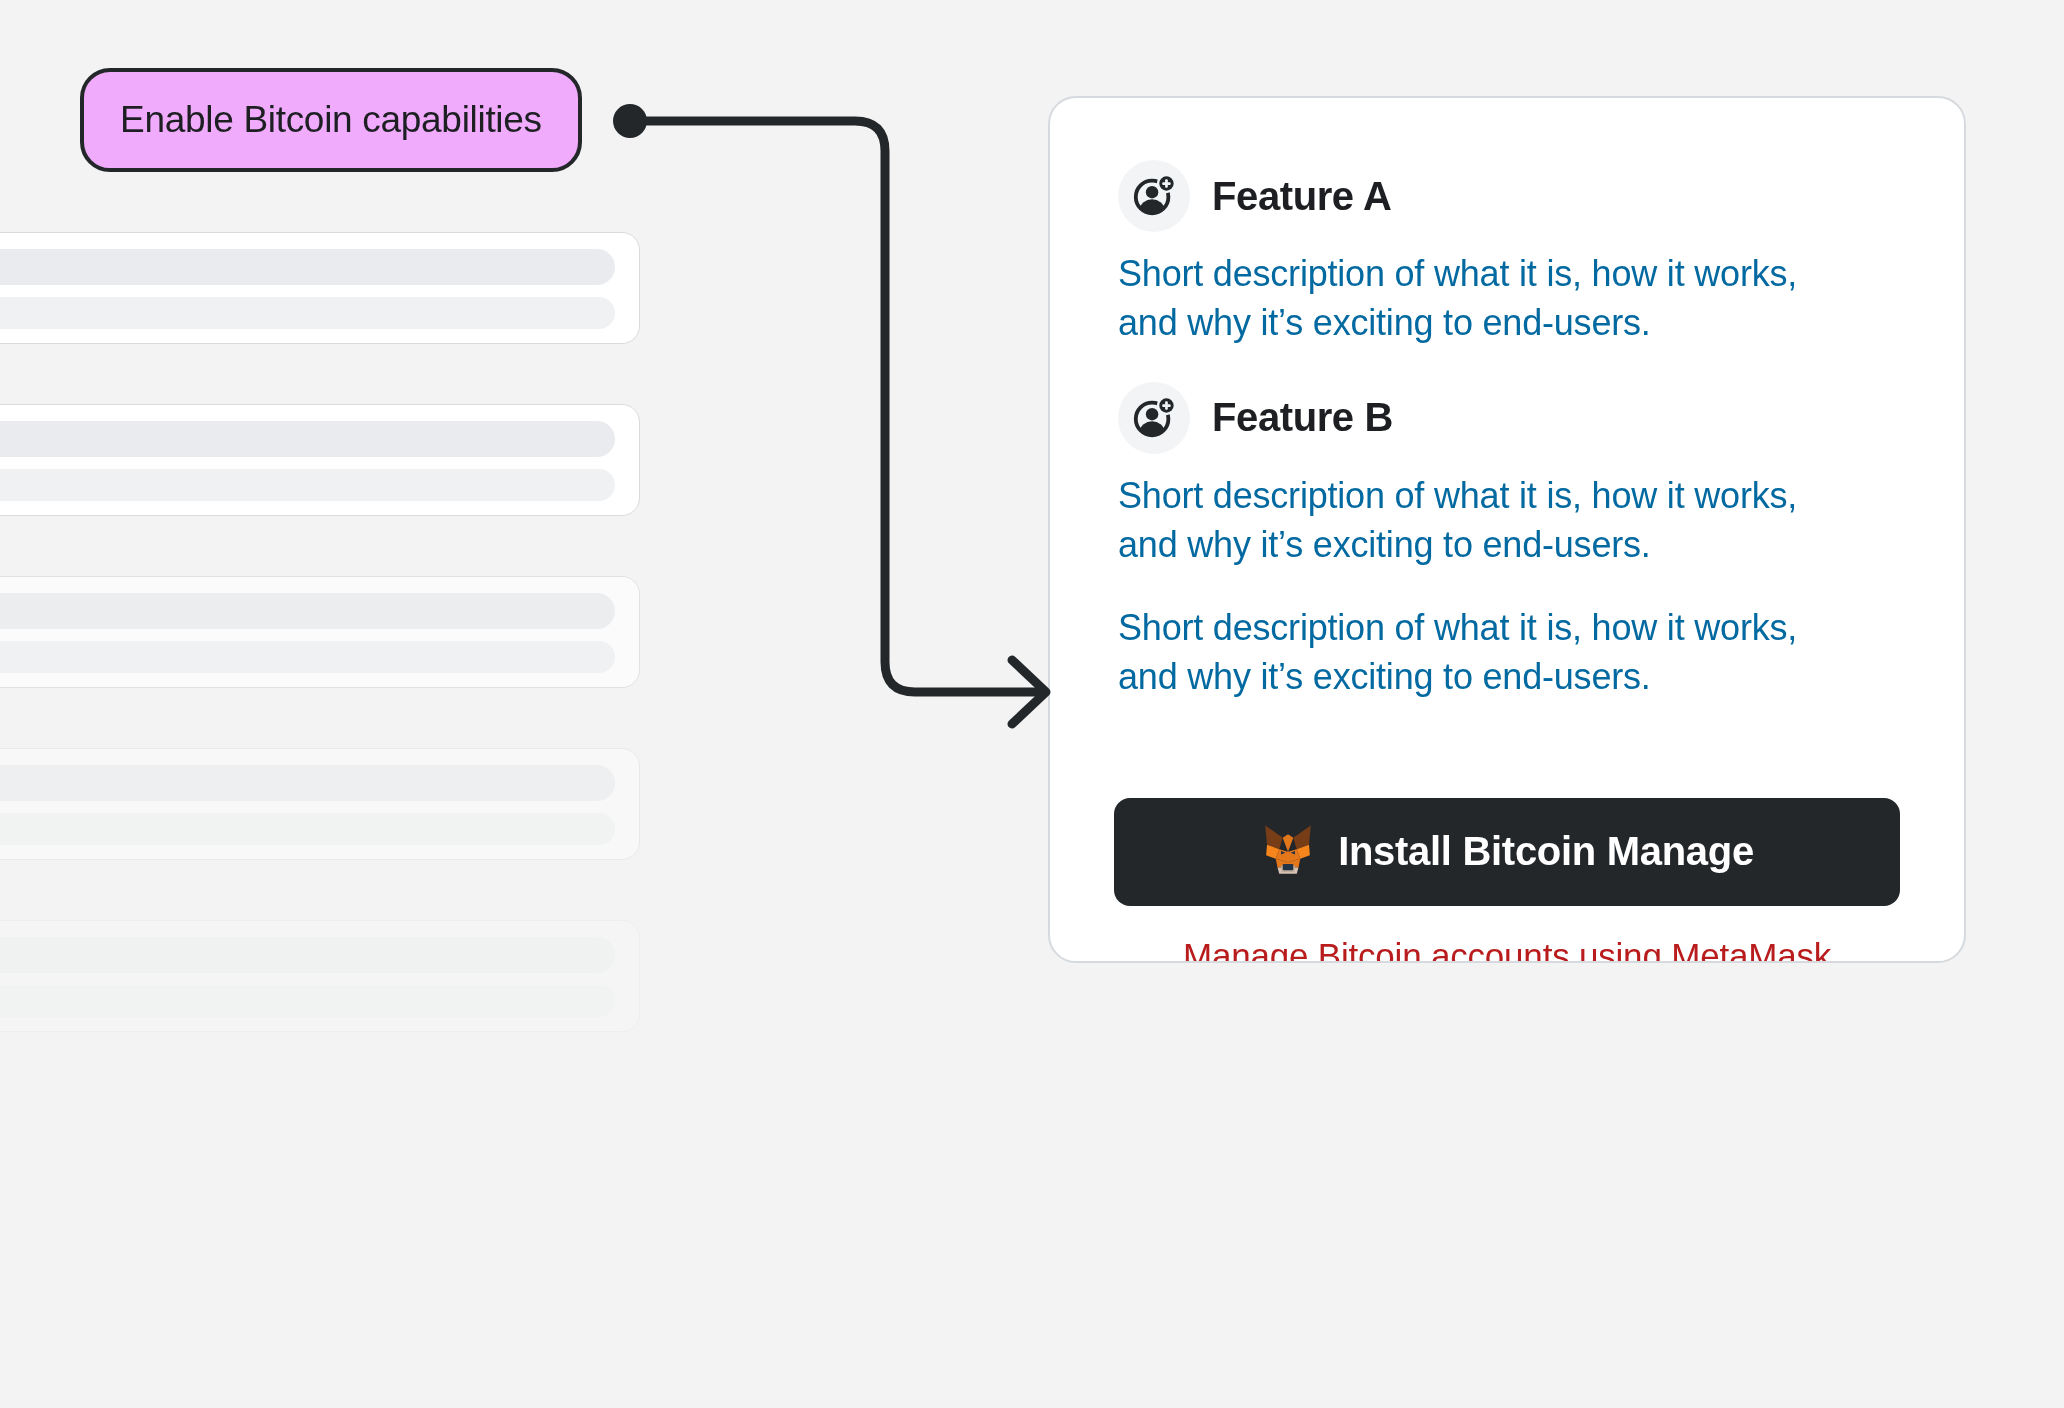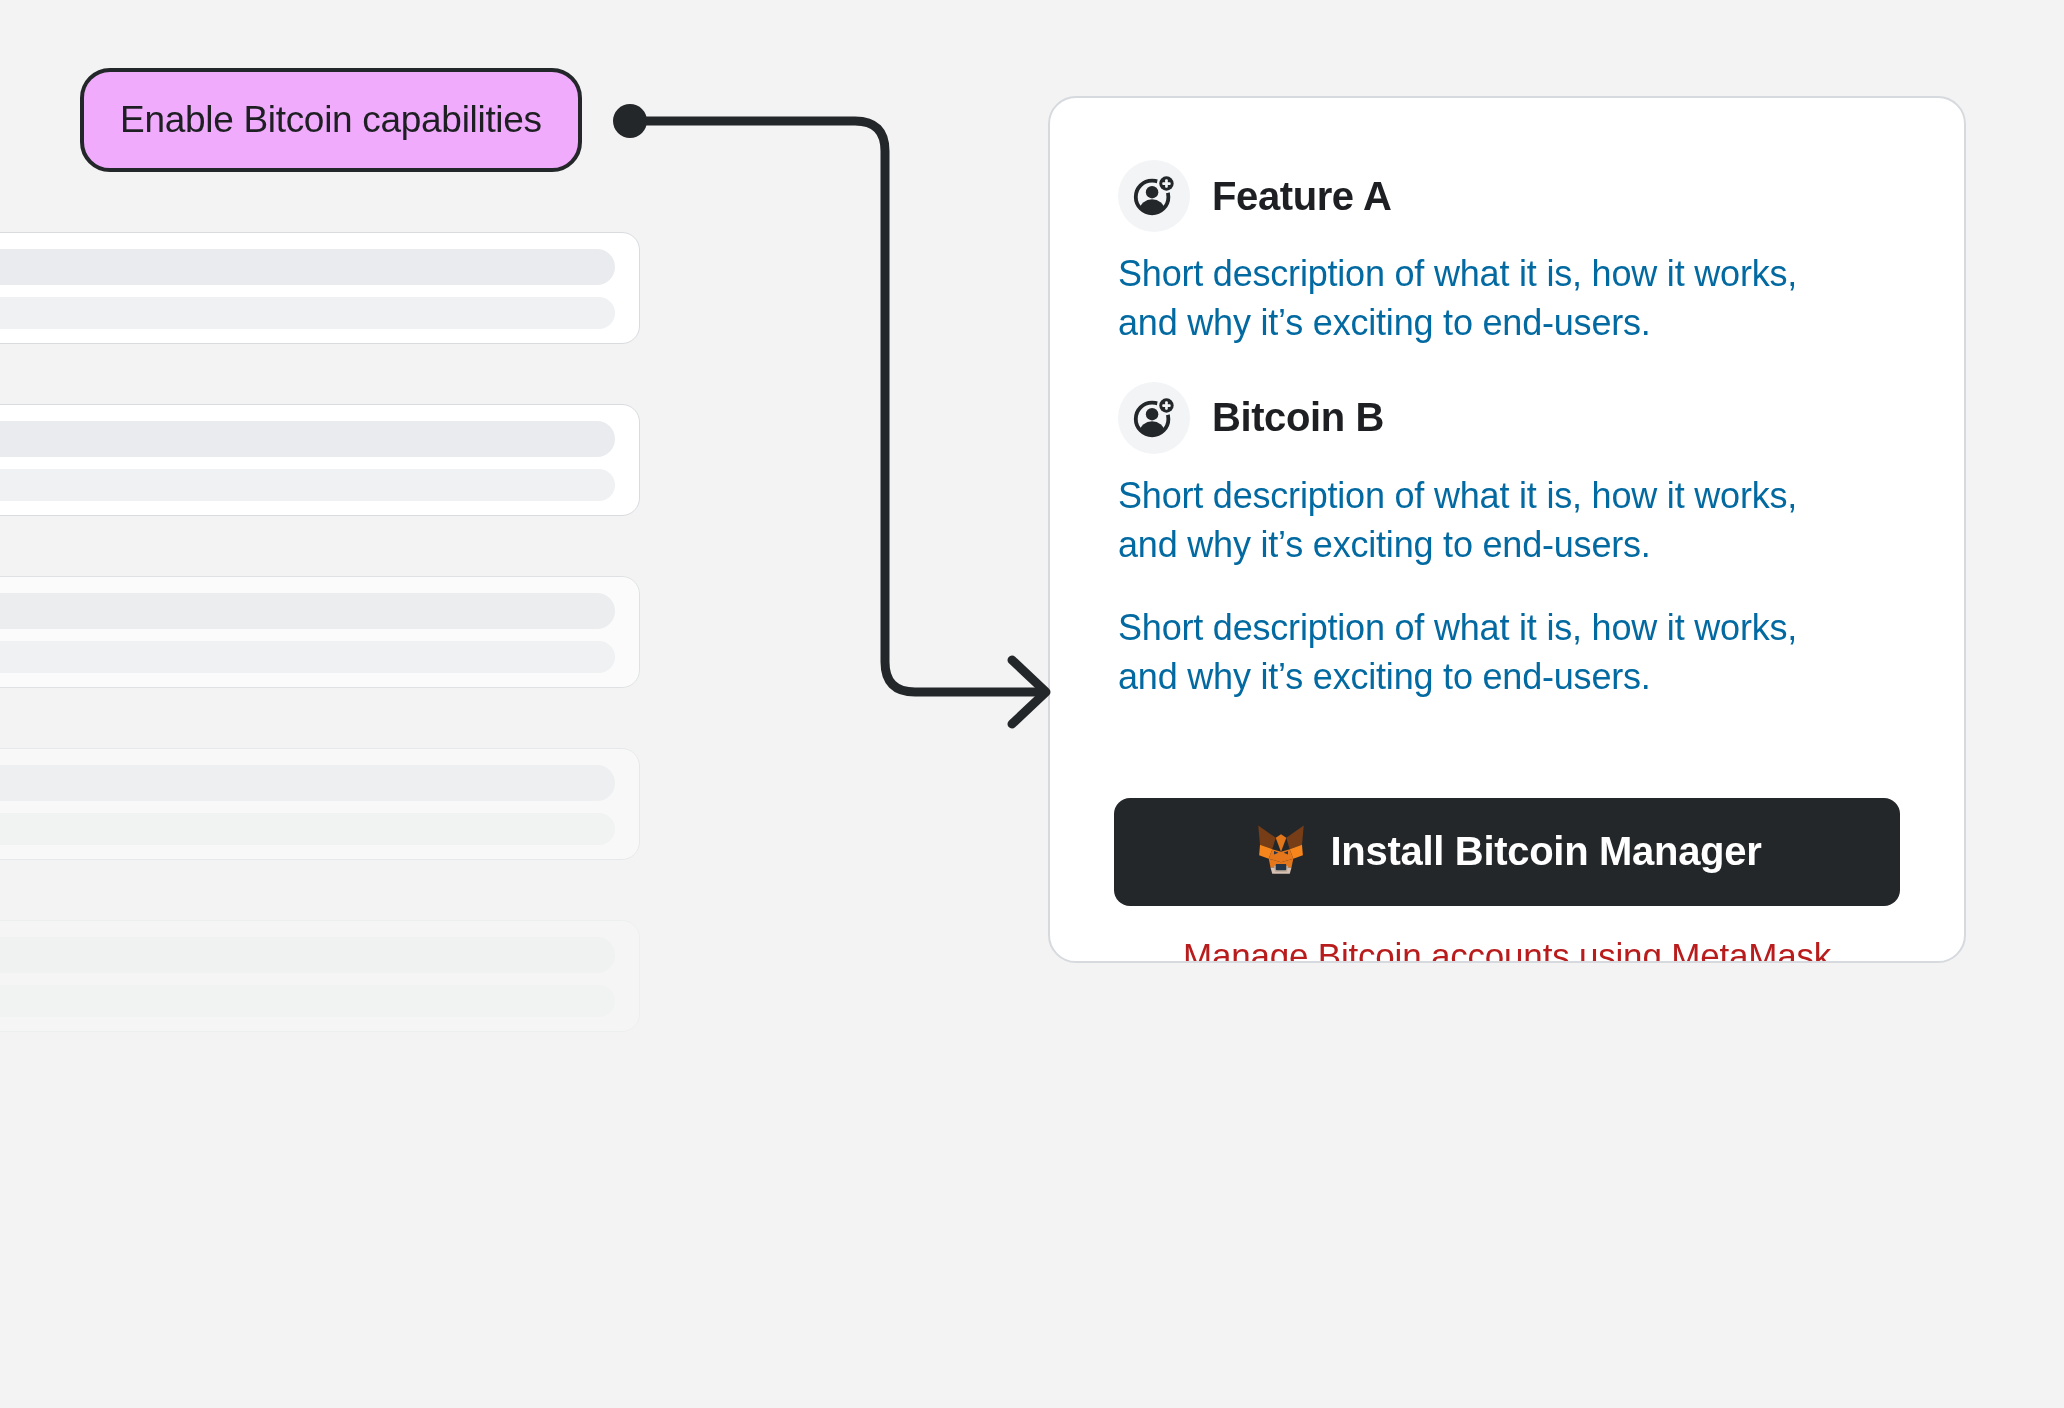--- a/index.html
+++ b/index.html
@@ -239,21 +239,21 @@
             <svg width="46" height="46" viewBox="0 0 48 48">
               <circle cx="22" cy="25" r="17" fill="none" stroke="#24272A" stroke-width="4"></circle>
               <circle cx="22" cy="20" r="6.5" fill="#24272A"></circle>
               <path d="M9.5 37.5 a12.5 10 0 0 1 25 0 a17 17 0 0 1 -25 0 Z" fill="#24272A"></path>
               <circle cx="37" cy="11" r="10" fill="#F2F4F6"></circle>
               <circle cx="37" cy="11" r="7.5" fill="#24272A"></circle>
               <rect x="35.6" y="6.6" width="2.8" height="8.8" rx="1" fill="#F2F4F6"></rect>
               <rect x="32.6" y="9.6" width="8.8" height="2.8" rx="1" fill="#F2F4F6"></rect>
             </svg>
           </div>
-          <div class="feature-title">Bitcoin B</div>
+          <div class="feature-title">Feature B</div>
         </div>
         <div class="feature-desc">Short description of what it is, how it works, and why it’s exciting to end-users.</div>
       </div>
       <div class="feature-item">
         <div class="feature-desc">Short description of what it is, how it works, and why it’s exciting to end-users.</div>
       </div>
     </div>
 
   <div id="card-divider"></div>
 
@@ -269,18 +269,18 @@
           <polygon points="8,26 22,31 18,42 7,38" fill="#F6851B"></polygon>
           <polygon points="56,26 42,31 46,42 57,38" fill="#F6851B"></polygon>
           <polygon points="18,42 32,46 46,42 44,52 20,52" fill="#E4761B"></polygon>
           <polygon points="20,52 44,52 42,59 22,59" fill="#D7C1B3"></polygon>
           <polygon points="24,50 40,50 39,57 25,57" fill="#C0AD9E"></polygon>
           <rect x="26" y="48" width="12" height="7" rx="1" fill="#233447"></rect>
           <polygon points="24,33 29,35 24,37" fill="#233447"></polygon>
           <polygon points="40,33 35,35 40,37" fill="#233447"></polygon>
         </svg>
       </span>
-      <span class="btn-label">Install Bitcoin Manager</span>
+      <span class="btn-label">Install Bitcoin Manage</span>
     </button>
     <div id="footer-note">Manage Bitcoin accounts using MetaMask</div>
   </div>
 
 </div>
 
 </body></html>

